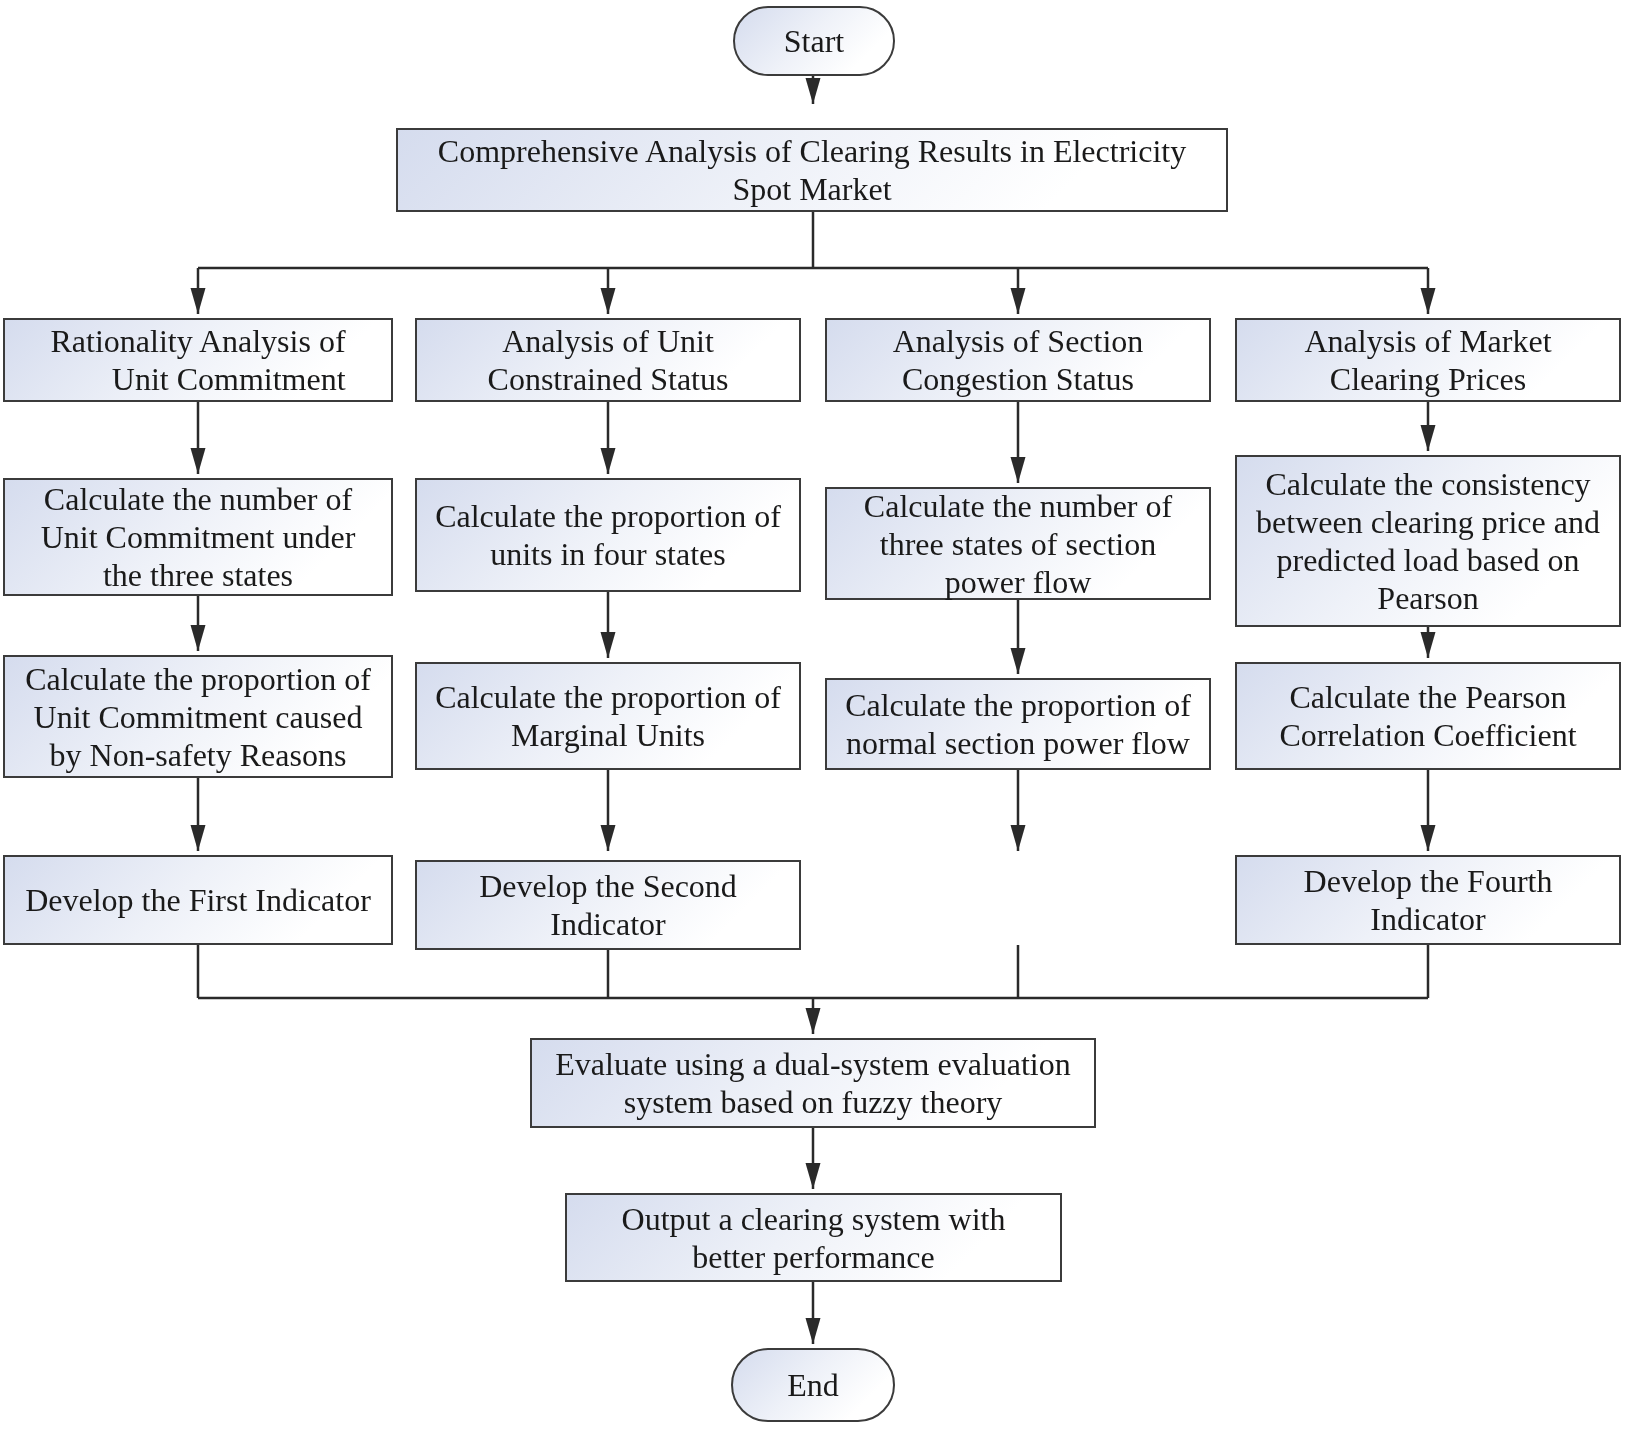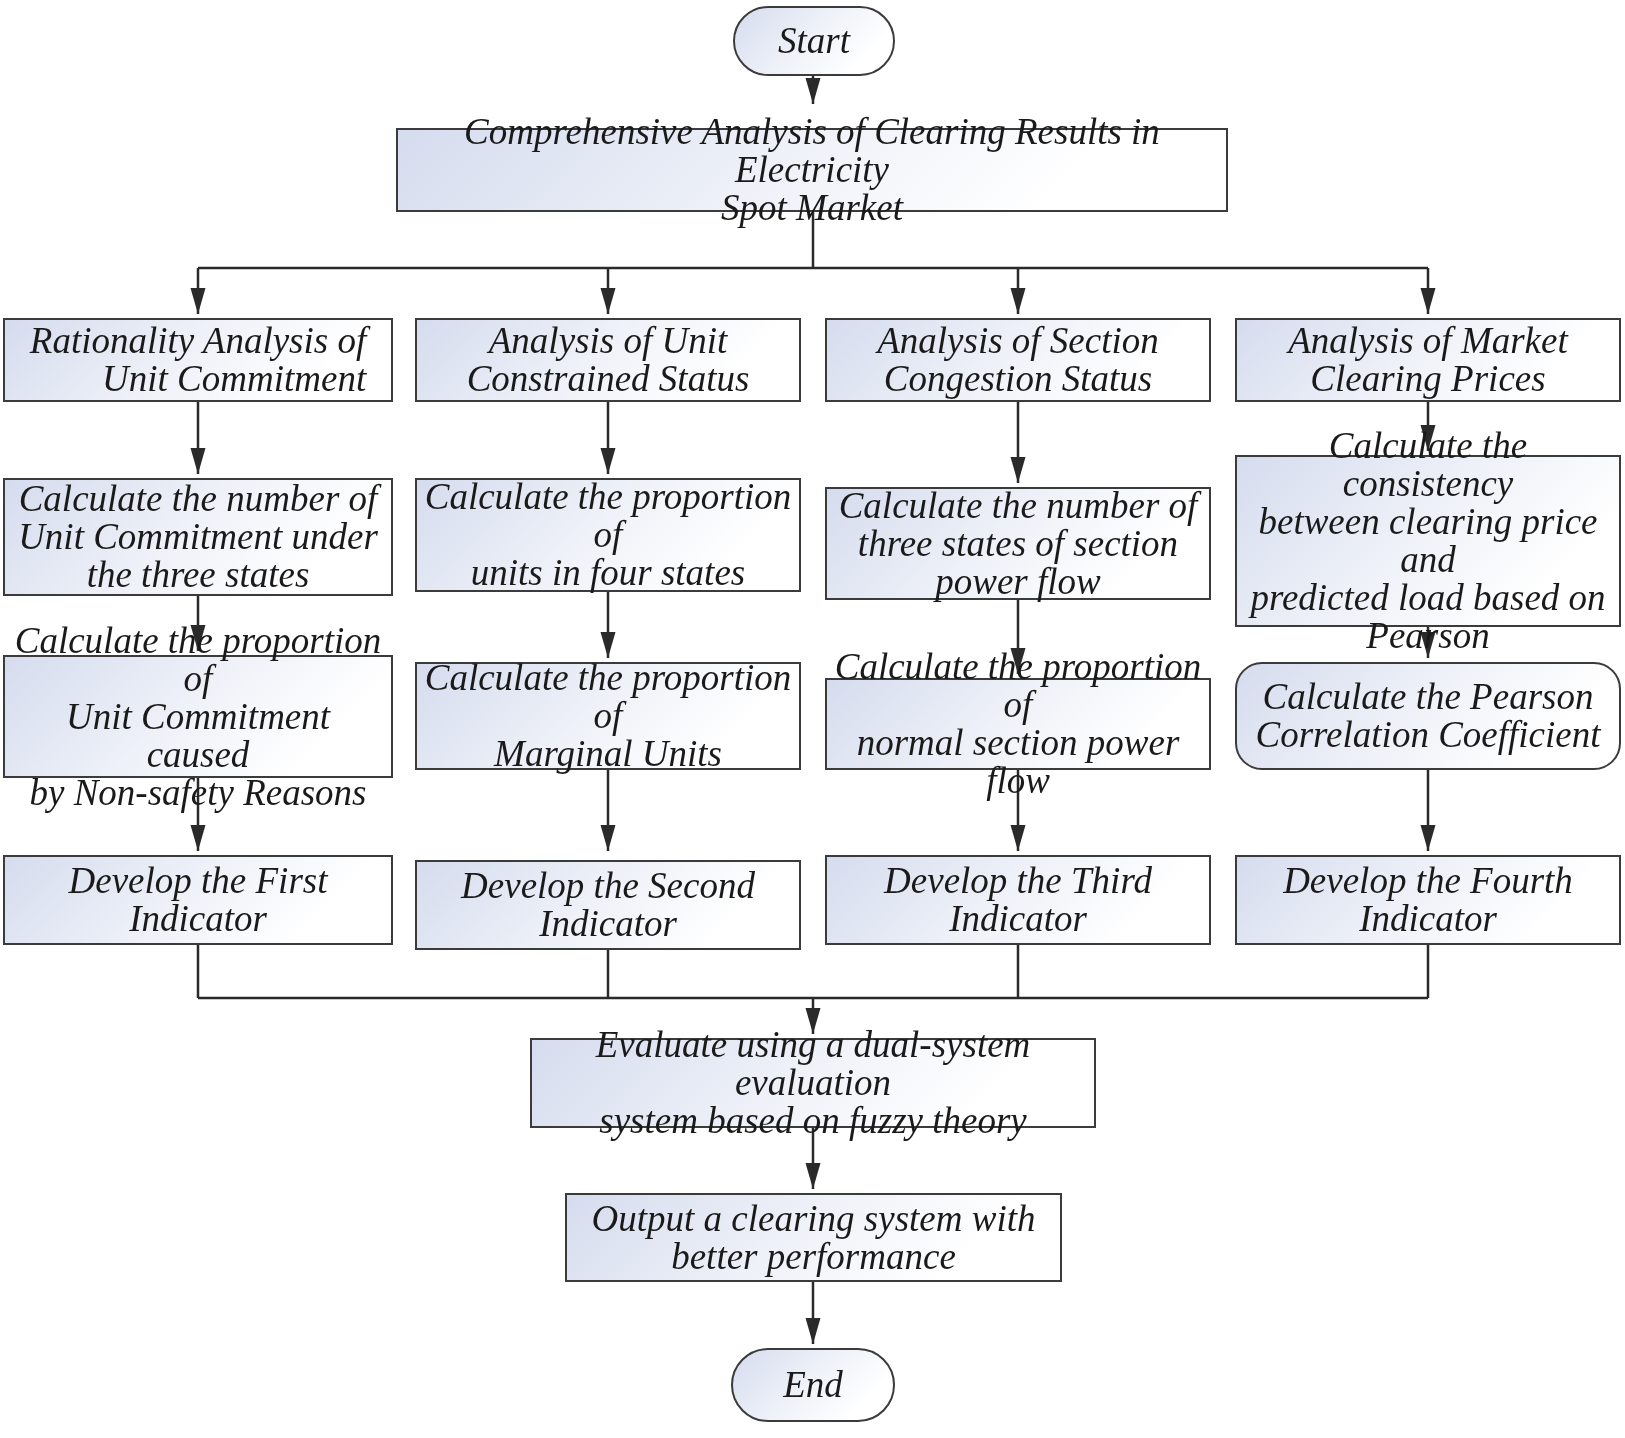--- a/index.html
+++ b/index.html
@@ -19,25 +19,24 @@
   }
   .node {
     position: absolute;
     box-sizing: border-box;
     border: 2.5px solid #3b3b3b;
     background: linear-gradient(135deg, #d5dcee 0%, #eef1f8 45%, #ffffff 80%);
     display: flex;
     align-items: center;
     justify-content: center;
     text-align: center;
-    font-size: 37px;
+    font-size: 32px;
     line-height: 38px;
     white-space: pre-line;
     padding: 2px 6px;
-    font-style: italic;
   }
   .terminal {
     border-radius: 37px;
   }
 </style>
 </head>
 <body>
 
 <div class="canvas">
 
@@ -112,27 +111,26 @@
 predicted load based on
 Pearson</div>
 
   <div class="node" style="left:3px;    top:655px; width:390px; height:123px;">Calculate the proportion of
 Unit Commitment caused
 by Non-safety Reasons</div>
   <div class="node" style="left:415px;  top:662px; width:386px; height:108px;">Calculate the proportion of
 Marginal Units</div>
   <div class="node" style="left:825px;  top:678px; width:386px; height:92px;">Calculate the proportion of
 normal section power flow</div>
-  <div class="node" style="left:1235px; top:662px; width:386px; height:108px;border-radius:27px;">Calculate the Pearson
+  <div class="node" style="left:1235px; top:662px; width:386px; height:108px;">Calculate the Pearson
 Correlation Coefficient</div>
 
   <div class="node" style="left:3px;    top:855px; width:390px; height:90px;text-align:center;">Develop the First Indicator</div>
   <div class="node" style="left:415px;  top:860px; width:386px; height:90px;">Develop the Second
 Indicator</div>
-  <div class="node" style="left:825px;  top:855px; width:386px; height:90px;">Develop the Third Indicator</div>
   <div class="node" style="left:1235px; top:855px; width:386px; height:90px;">Develop the Fourth
 Indicator</div>
 
   <div class="node" style="left:530px; top:1038px; width:566px; height:90px;">Evaluate using a dual-system evaluation
 system based on fuzzy theory</div>
   <div class="node" style="left:565px; top:1193px; width:497px; height:89px;">Output a clearing system with
 better performance</div>
   <div class="node terminal" style="left:731px; top:1348px; width:164px; height:74px;">End</div>
 
 </div>

